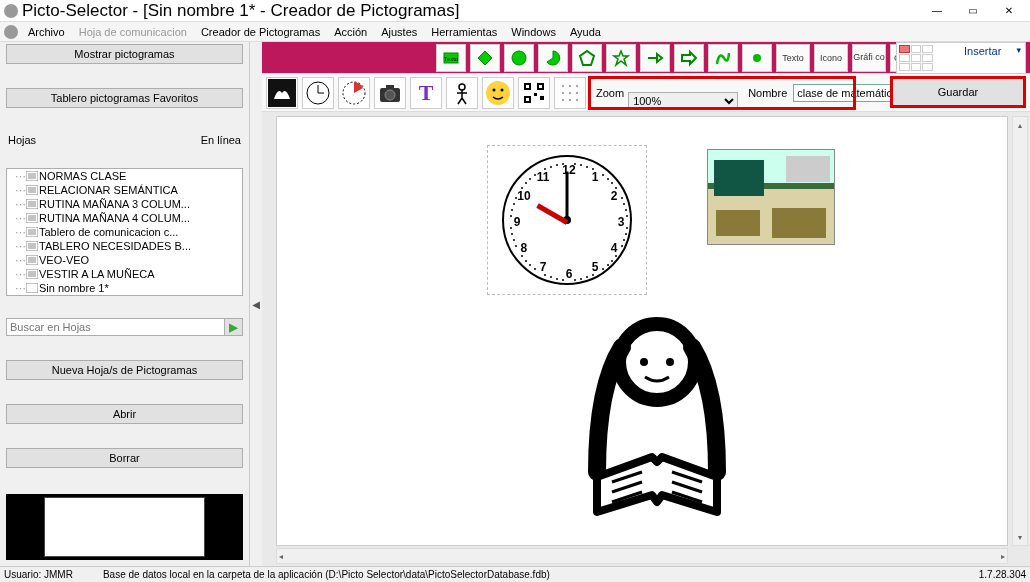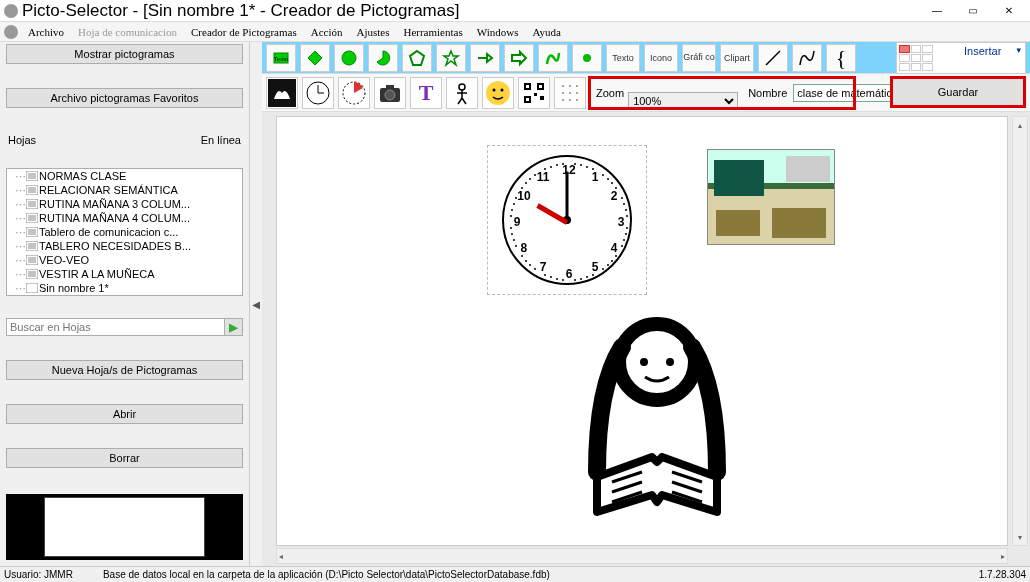--- a/index.html
+++ b/index.html
@@ -8,21 +8,21 @@
   
   .titlebar { height: 22px; background: #fff; display: flex; align-items: center; padding: 0 4px; border-bottom: 1px solid #ddd; }
   .titlebar .appicon { width: 14px; height: 14px; background: #999; border-radius: 50%; margin-right: 4px; }
   .titlebar .title { flex: 1; font-size: 17px; }
   .titlebar .winbtns { display: flex; gap: 2px; }
   .titlebar .winbtn { width: 34px; height: 18px; display: flex; align-items: center; justify-content: center; font-size: 10px; background: #fff; }
 
   
   .menubar { height: 20px; background: #f5f5f5; display: flex; align-items: center; padding: 0 4px; gap: 2px; border-bottom: 1px solid #ddd; }
   .menubar .appicon2 { width: 14px; height: 14px; background: #999; border-radius: 50%; margin-right: 2px; }
-  .menubar .item { padding: 2px 6px; font-size: 11px; font-family: Liberation Serif, serif; }
+  .menubar .item { padding: 2px 6px; font-size: 11px; }
   .menubar .item.dim { color: #999; }
 
   
   .main { position: absolute; top: 42px; left: 0; right: 0; bottom: 16px; display: flex; }
 
   
   .left { width: 250px; background: #f0f0f0; display: flex; flex-direction: column; border-right: 1px solid #ccc; gap: 20px; }
   .lbtn { margin: 2px 6px; height: 20px; background: #e1e1e1; border: 1px solid #adadad; font-size: 11px; display:flex; align-items:center; justify-content:center; }
   .lhead { display:flex; justify-content: space-between; padding: 4px 8px 2px; font-size: 11px;}
   .ltree { margin: 0 6px; height: 128px; background: #fff; border: 1px solid #adadad; overflow-y: scroll; font-size: 11px; }
@@ -34,21 +34,21 @@
   .lsearch input { flex:1; height: 18px; border:1px solid #adadad; background:#fff; font-size:11px; padding:0 3px; color:#888; }
   .lsearch .go { width: 18px; height: 18px; border:1px solid #adadad; border-left:none; background:#e1e1e1; display:flex; align-items:center; justify-content:center; color:#3a3; font-weight:bold; }
   .preview { flex:1; margin: 4px 6px 6px; background:#000; display:flex; align-items:center; justify-content:center; }
   .preview .page { width: 68%; height: 92%; background:#fff; border:1px solid #444; }
 
   
   .toggle { width: 12px; background:#f0f0f0; display:flex; align-items:center; justify-content:center; color:#555; font-size:10px; }
 
   
   .right { flex:1; background:#fff; display:flex; flex-direction:column; position:relative; }
-  .toolbar { height: 32px; display:flex; align-items:center; padding: 2px 4px; gap:4px; border-bottom:1px solid #ddd; background:#7dd3fc; }
+  .toolbar { height: 32px; display:flex; align-items:center; padding: 2px 4px; gap:4px; border-bottom:1px solid #ddd; background:#be185d;justify-content:flex-end; }
   .tbtn { width: 30px; height: 28px; border:1px solid #ccc; background:#fafafa; display:flex; align-items:center; justify-content:center; font-size:14px; color:#0b0; }
   .tbtn.small { width:34px; font-size:9px; color:#333; }
   .tbtn.line { color:#000; }
   .insertbox { position:absolute; right:4px; top:0; width:130px; height:32px; border:1px solid #ccc; background:#fff; display:flex;}
   .insertbox .grid { width: 38px; display:grid; grid-template-columns:repeat(3,1fr); grid-template-rows:repeat(3,1fr); gap:1px; padding:2px;}
   .insertbox .grid div { border:1px solid #ccc; }
   .insertbox .grid div.first { background:#e77; border-color:#c33;}
   .insertbox .lbl { flex:1; display:flex; align-items:flex-start; justify-content: space-between; padding:2px 4px; color:#003399; font-size:11px;margin-left:25px;}
   .insertbox .lbl .chev { color:#003399; font-size:9px;}
 
@@ -117,21 +117,21 @@
   <div class="item">Ajustes</div>
   <div class="item">Herramientas</div>
   <div class="item">Windows</div>
   <div class="item">Ayuda</div>
 </div>
 
 <div class="main">
 
   <div class="left">
     <div class="lbtn">Mostrar pictogramas</div>
-    <div class="lbtn">Archivo pictogramas Favoritos</div>
+    <div class="lbtn">Tablero pictogramas Favoritos</div>
     <div class="lhead">
       <span>Hojas</span>
       <span>En línea</span>
     </div>
     <div class="ltree">
       <div class="row">
           <span class="dot">⋯</span>
           <span class="ico">
             <svg viewBox="0 0 12 10">
               <rect x="0" y="0" width="12" height="10" fill="#fff" stroke="#888"></rect>

